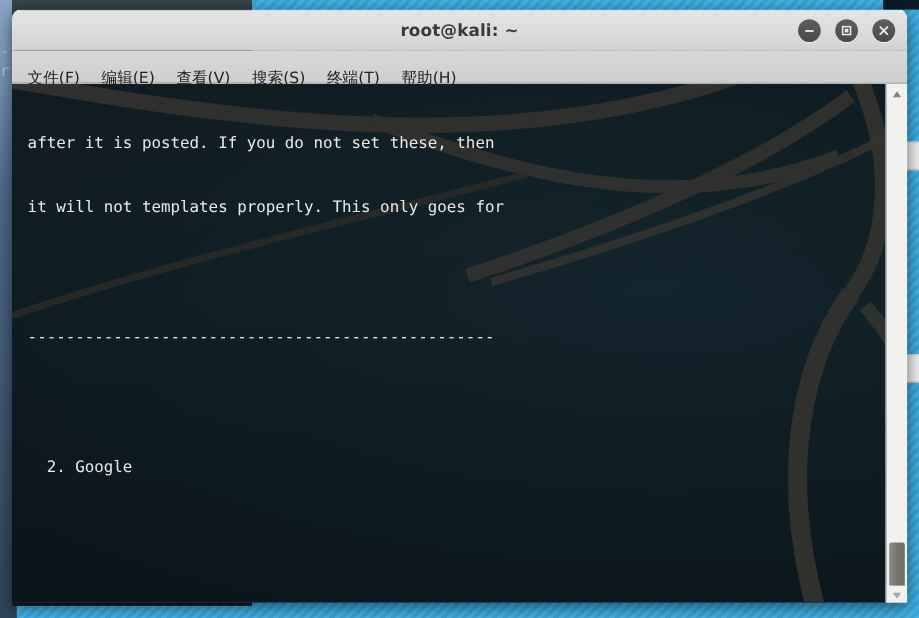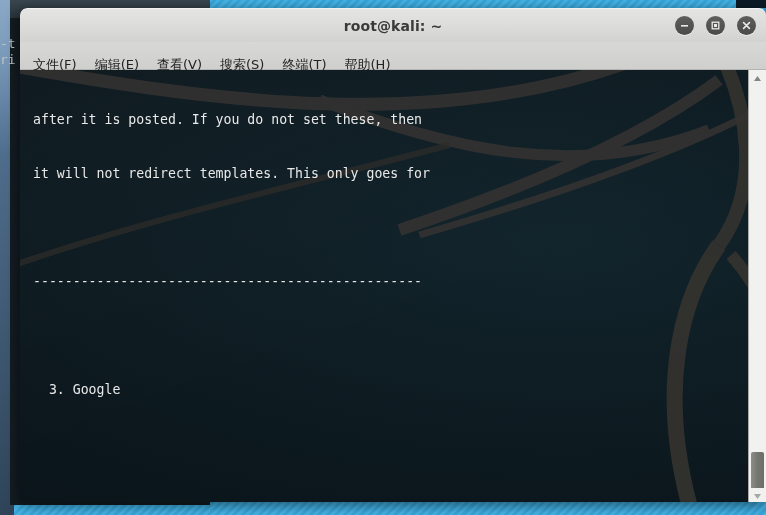--- a/index.html
+++ b/index.html
@@ -56,21 +56,21 @@
     position: absolute;
     color: #b9c3c9;
     font-family: "DejaVu Sans Mono", monospace;
     font-size: 13px;
     white-space: pre;
   }
 
   
   #term-window {
     position: absolute;
-    left: 20px; top: 8px;
+    left: 10px; top: 8px;
     width: 746px; height: 494px;
     border-radius: 7px 7px 0 0;
     box-shadow: 0 3px 14px rgba(0,0,0,0.55);
     overflow: hidden;
   }
 
   #titlebar {
     position: relative;
     height: 33px;
     background: linear-gradient(180deg,#e4e4e2 0%, #dcdcda 52%, #d2d2d0 100%);
@@ -251,25 +251,25 @@
           <path d="M 700 175 C 660 230, 640 320, 670 434" stroke-width="16"></path>
           <path d="M 712 185 C 770 250, 790 360, 745 434" stroke-width="12"></path>
         </g>
         <g fill="none" stroke="#2e2c2a" opacity="0.75">
           <path d="M -20 200 C 120 150, 300 110, 430 75" stroke-width="6"></path>
         </g>
       </svg>
 
       <div id="term-text">
         <div class="line c-white">after it is posted. If you do not set these, then</div>
-        <div class="line c-white">it will not redirect templates. This only goes for</div>
+        <div class="line c-white">it will not templates properly. This only goes for</div>
         <div class="line"></div>
         <div class="line c-white">-------------------------------------------------</div>
         <div class="line"></div>
-        <div class="line c-white">  3. Google</div>
+        <div class="line c-white">  2. Google</div>
         
         
 
         
 
         
         
         
         
         

